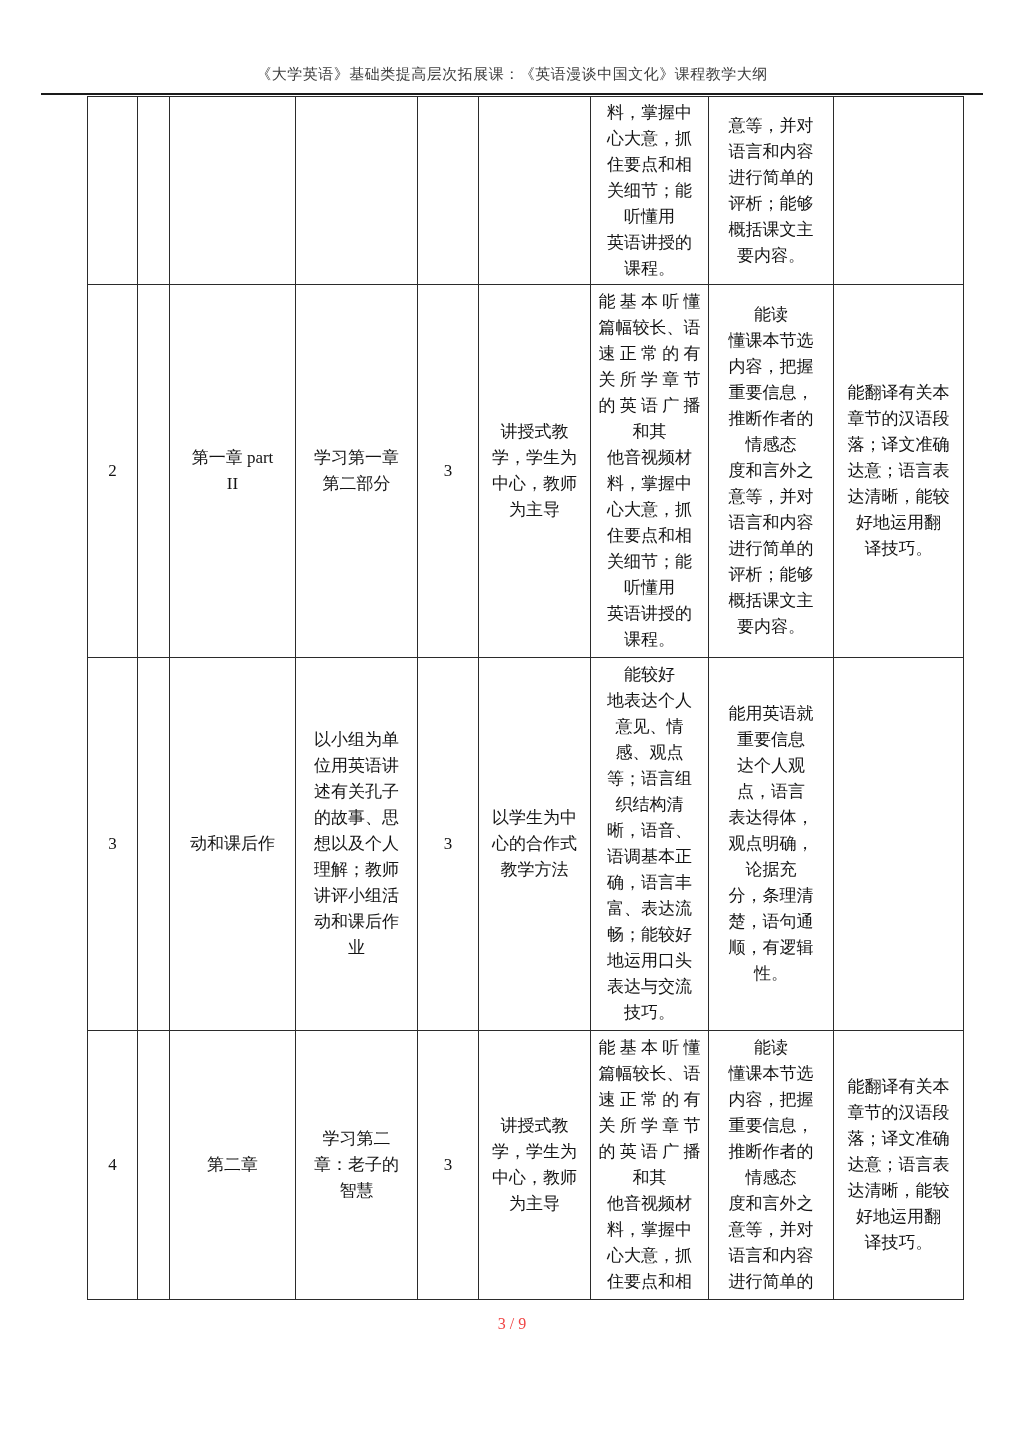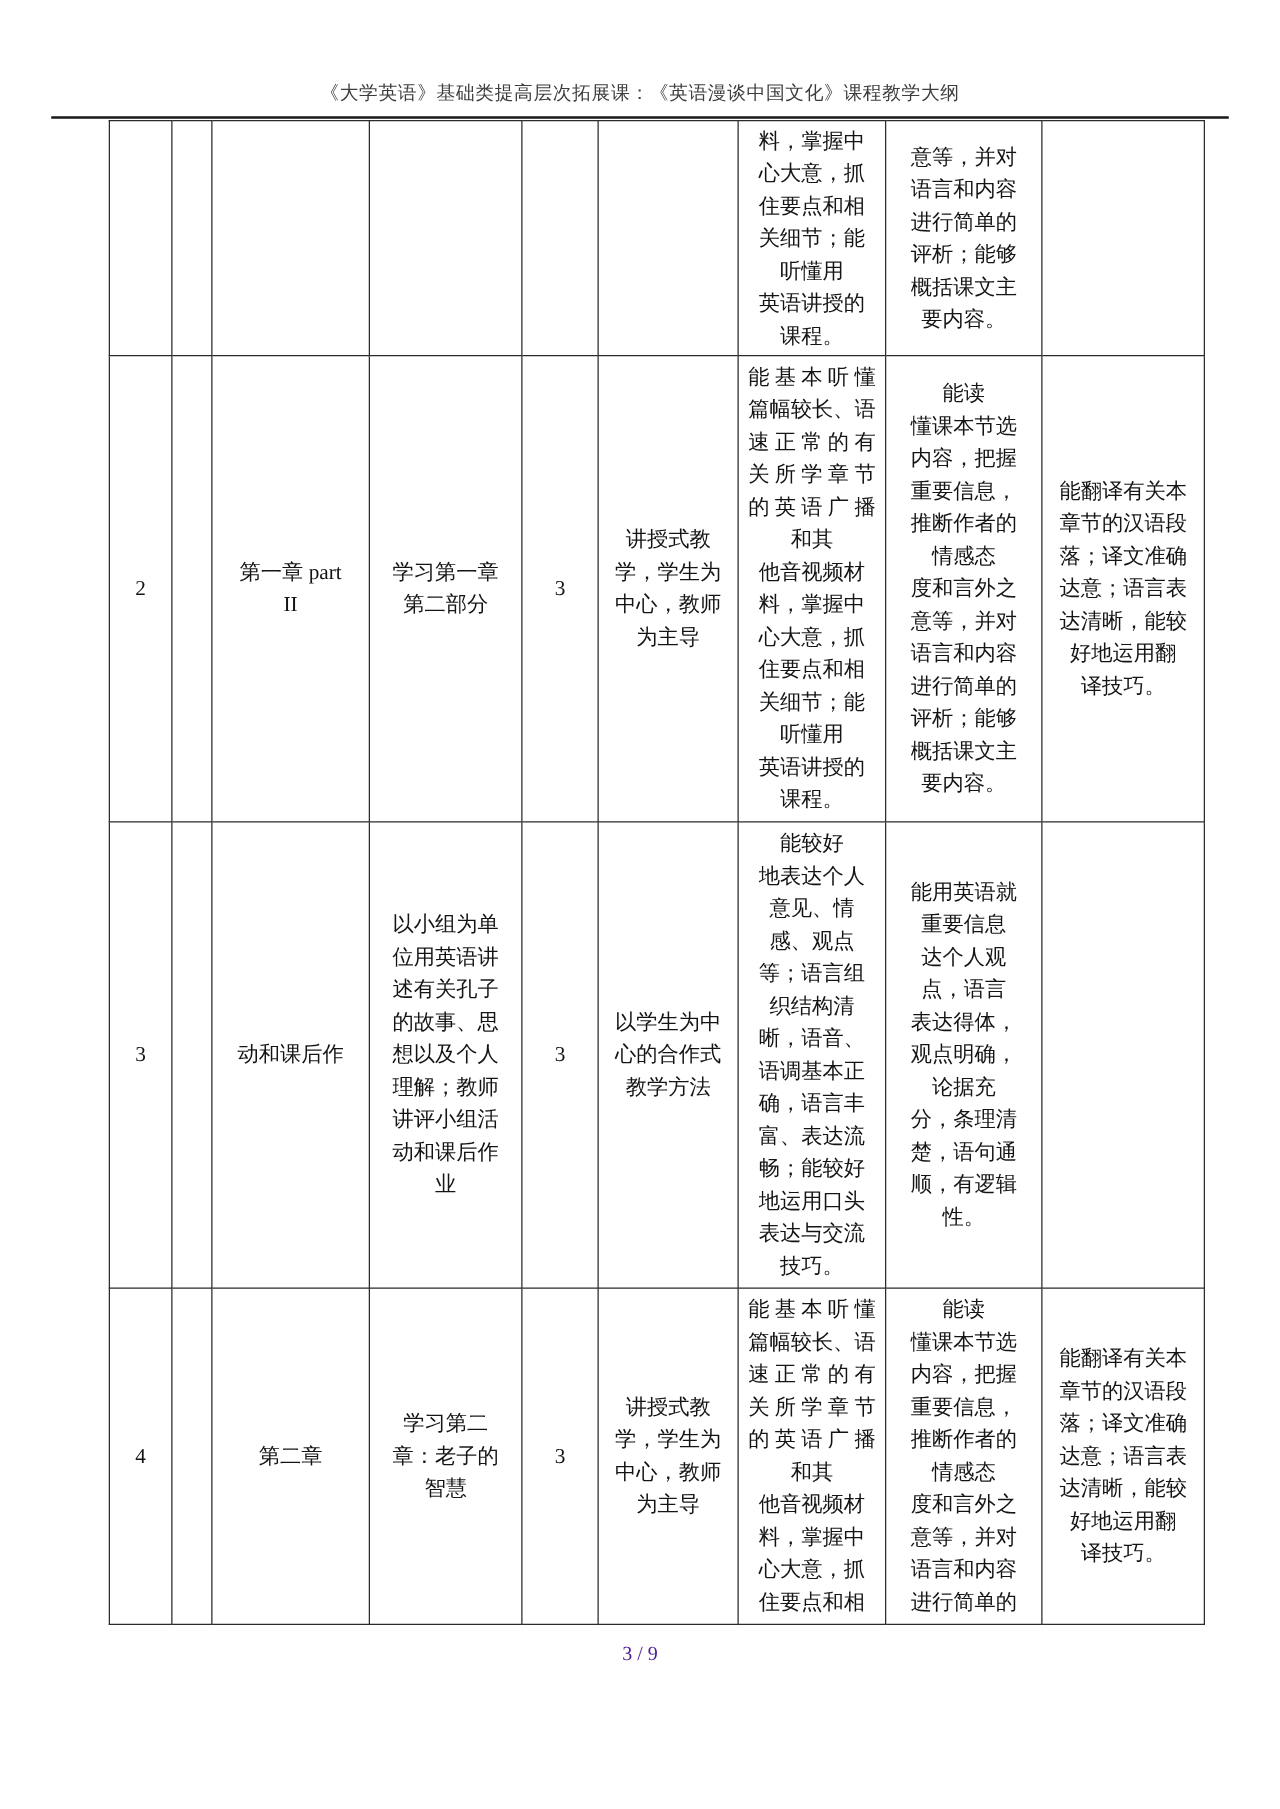--- a/index.html
+++ b/index.html
@@ -55,21 +55,21 @@
   tr.row-3     { height: 373px; }
   tr.row-4     { height: 269px; }
   td.v-top { vertical-align: top; }
   .page-number {
     position: absolute;
     top: 1315px;
     left: 0;
     width: 100%;
     text-align: center;
     font-size: 16px;
-    color: #4c1d95;
+    color: #ef4444;
     font-family: "Liberation Serif", "DejaVu Serif", serif;
   }
 </style>
 </head>
 <body>
 
 <div class="page">
 
   <div class="doc-title">《大学英语》基础类提高层次拓展课：《英语漫谈中国文化》课程教学大纲</div>
   <div class="header-rule"></div>

